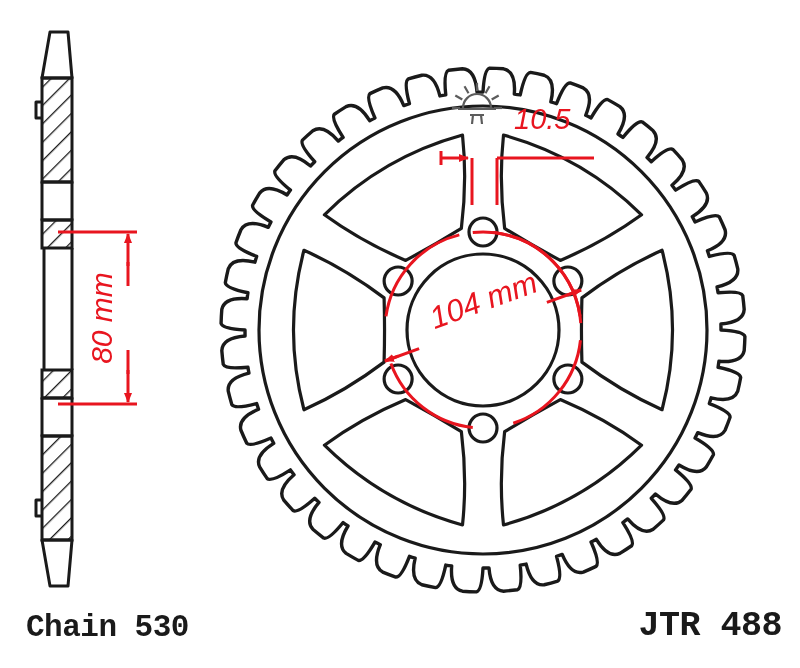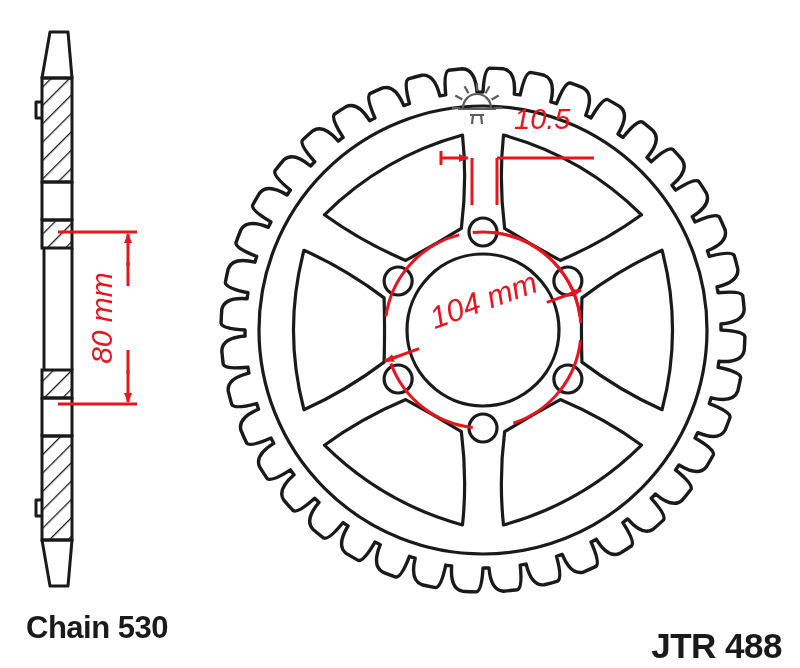--- a/index.html
+++ b/index.html
@@ -19,34 +19,34 @@
   #drawing-canvas {
     position: absolute;
     left: 0;
     top: 0;
     width: 800px;
     height: 668px;
     display: block;
   }
   .label-text {
     position: absolute;
-    font-family: Liberation Sans, sans-serif;
+    font-family: Liberation Mono, monospace;
     font-weight: bold;
     color: #1a1a1a;
     white-space: nowrap;
     letter-spacing: -0.5px;
   }
   #chain-label {
     left: 26px;
     top: 610px;
     font-size: 31px;
   }
   #part-number-label {
     right: 18px;
-    top: 626px;
+    top: 606px;
     font-size: 35px;
   }
 </style>
 </head>
 <body>
 
 <svg id="drawing-canvas" viewBox="0 0 800 668" xmlns="http://www.w3.org/2000/svg">
   <g id="g-section-view">
       <defs>
         <pattern id="hatch" width="13" height="13" patternTransform="rotate(45)" patternUnits="userSpaceOnUse">

